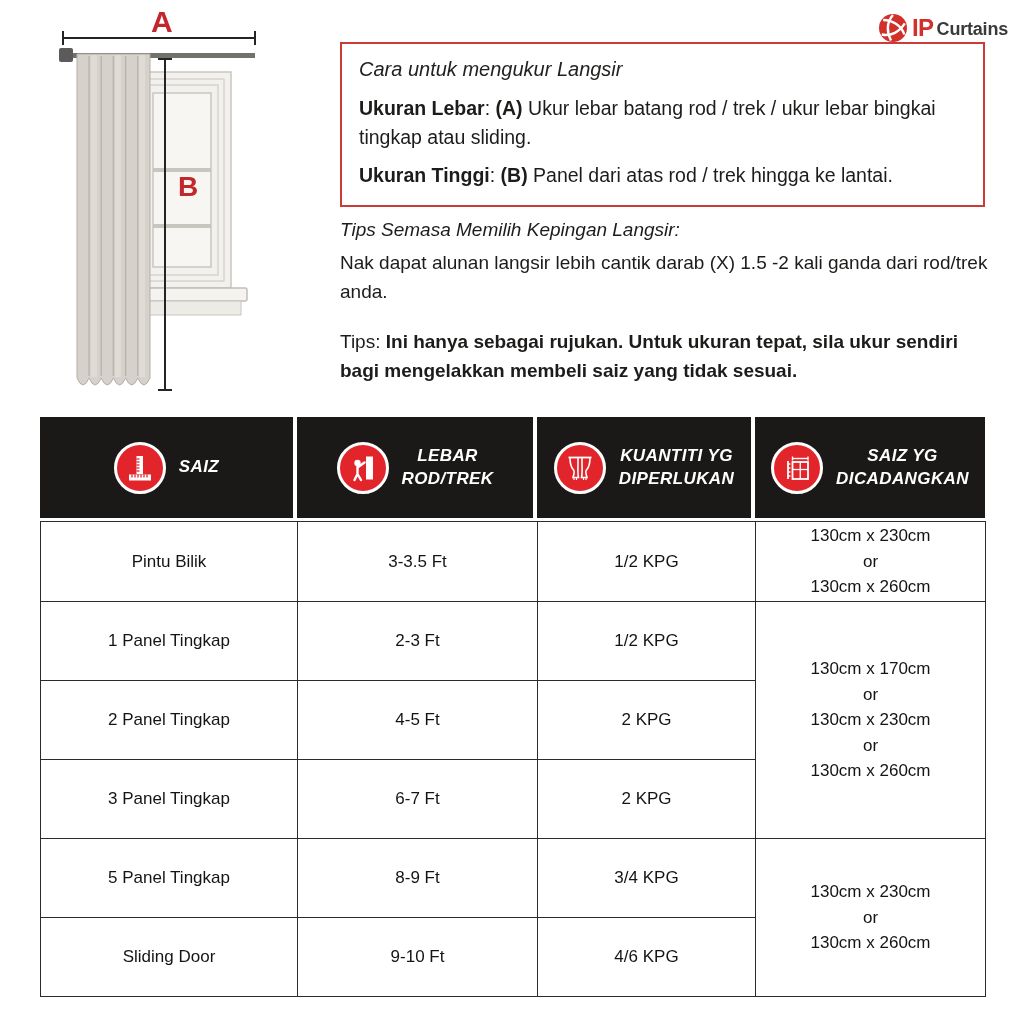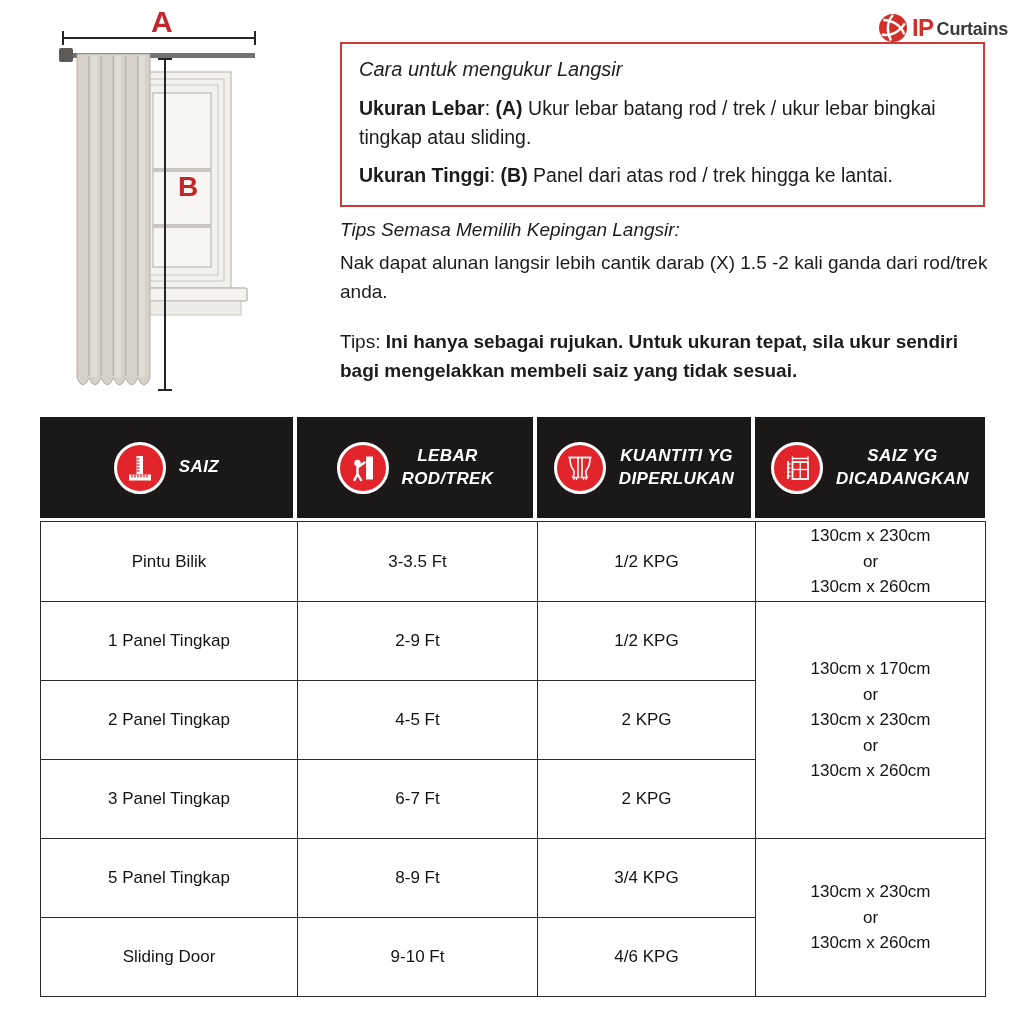--- a/index.html
+++ b/index.html
@@ -245,21 +245,21 @@
       <td>3-3.5 Ft</td>
       <td>1/2 KPG</td>
       <td class="size">
         <span class="size-line">130cm x 230cm</span>
         <span class="size-line">or</span>
         <span class="size-line">130cm x 260cm</span>
       </td>
     </tr>
     <tr>
       <td>1 Panel Tingkap</td>
-      <td>2-9 Ft</td>
+      <td>2-3 Ft</td>
       <td>1/2 KPG</td>
       <td class="size" rowspan="3">
         <span class="size-line">130cm x 170cm</span>
         <span class="size-line">or</span>
         <span class="size-line">130cm x 230cm</span>
         <span class="size-line">or</span>
         <span class="size-line">130cm x 260cm</span>
       </td>
     </tr>
     <tr>

